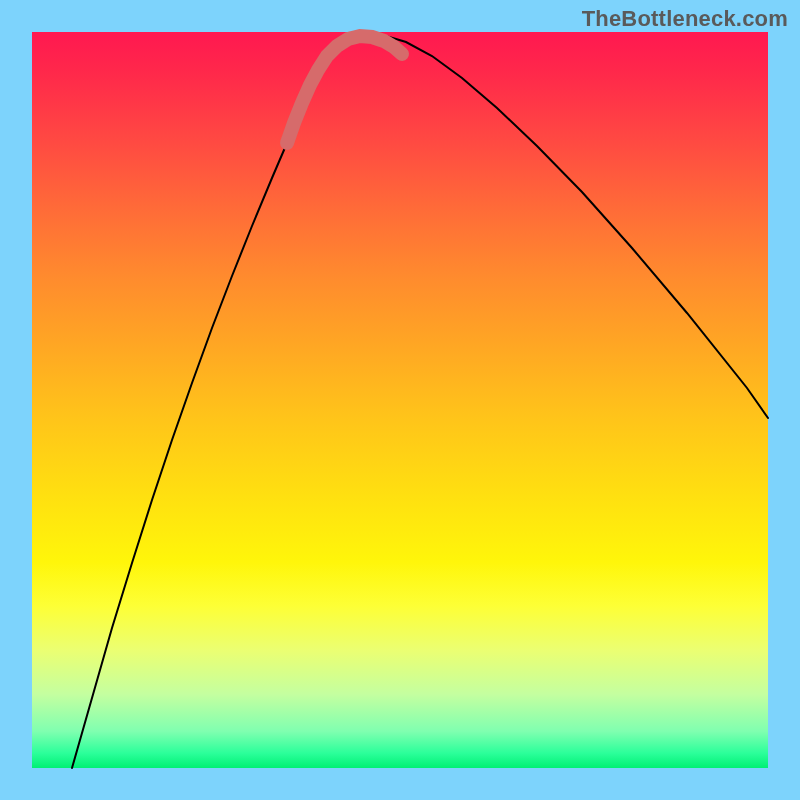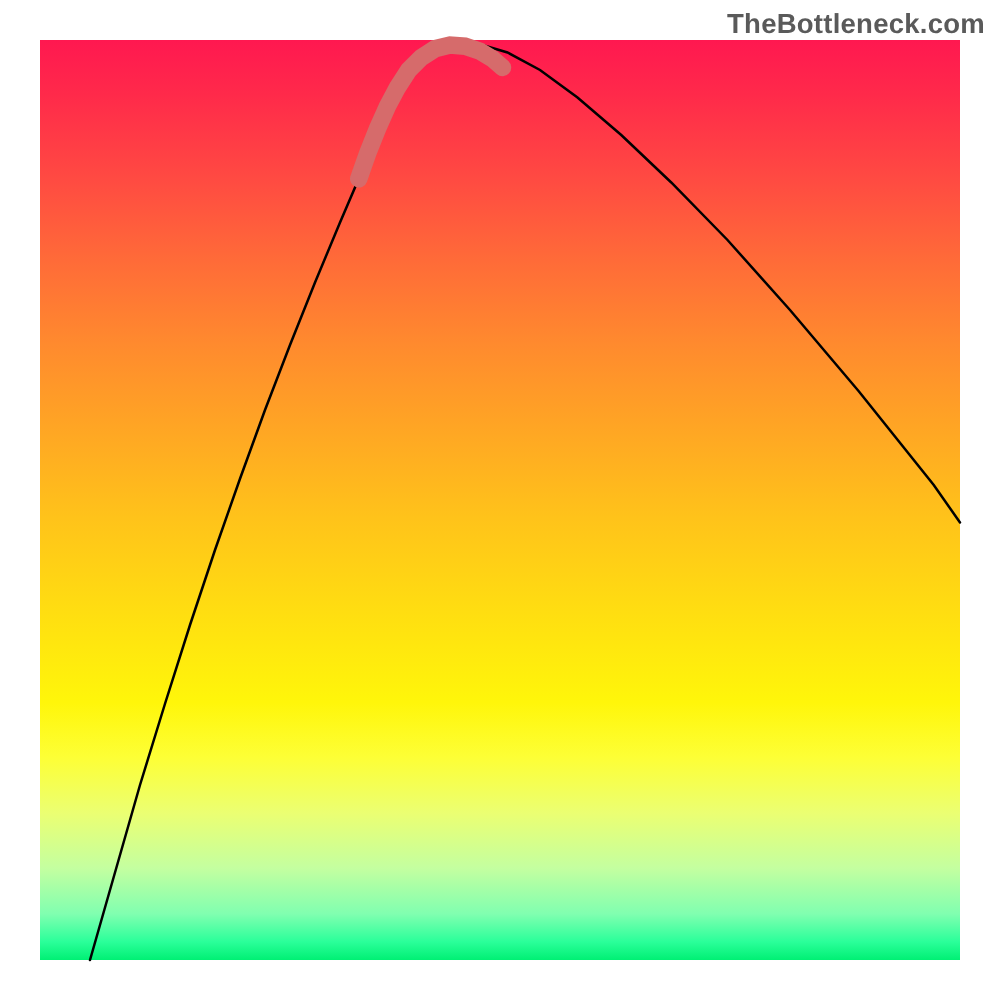--- a/index.html
+++ b/index.html
@@ -1,21 +1,21 @@
 <!DOCTYPE html>
 <html><head>
 <meta charset="utf-8">
 <style>
   * { margin: 0; padding: 0; box-sizing: border-box; }
   html, body { width: 800px; height: 800px; background: #000; overflow: hidden; }
   .frame {
     position: relative;
     width: 800px;
     height: 800px;
-    background: #ffffff;
+    background: #7dd3fc;
   }
   .gradient-area {
     position: absolute;
     left: 32px;
     top: 32px;
     width: 736px;
     height: 736px;
     background: linear-gradient(to bottom,
       #ff1850 0%,
       #ff2a4a 6%,

